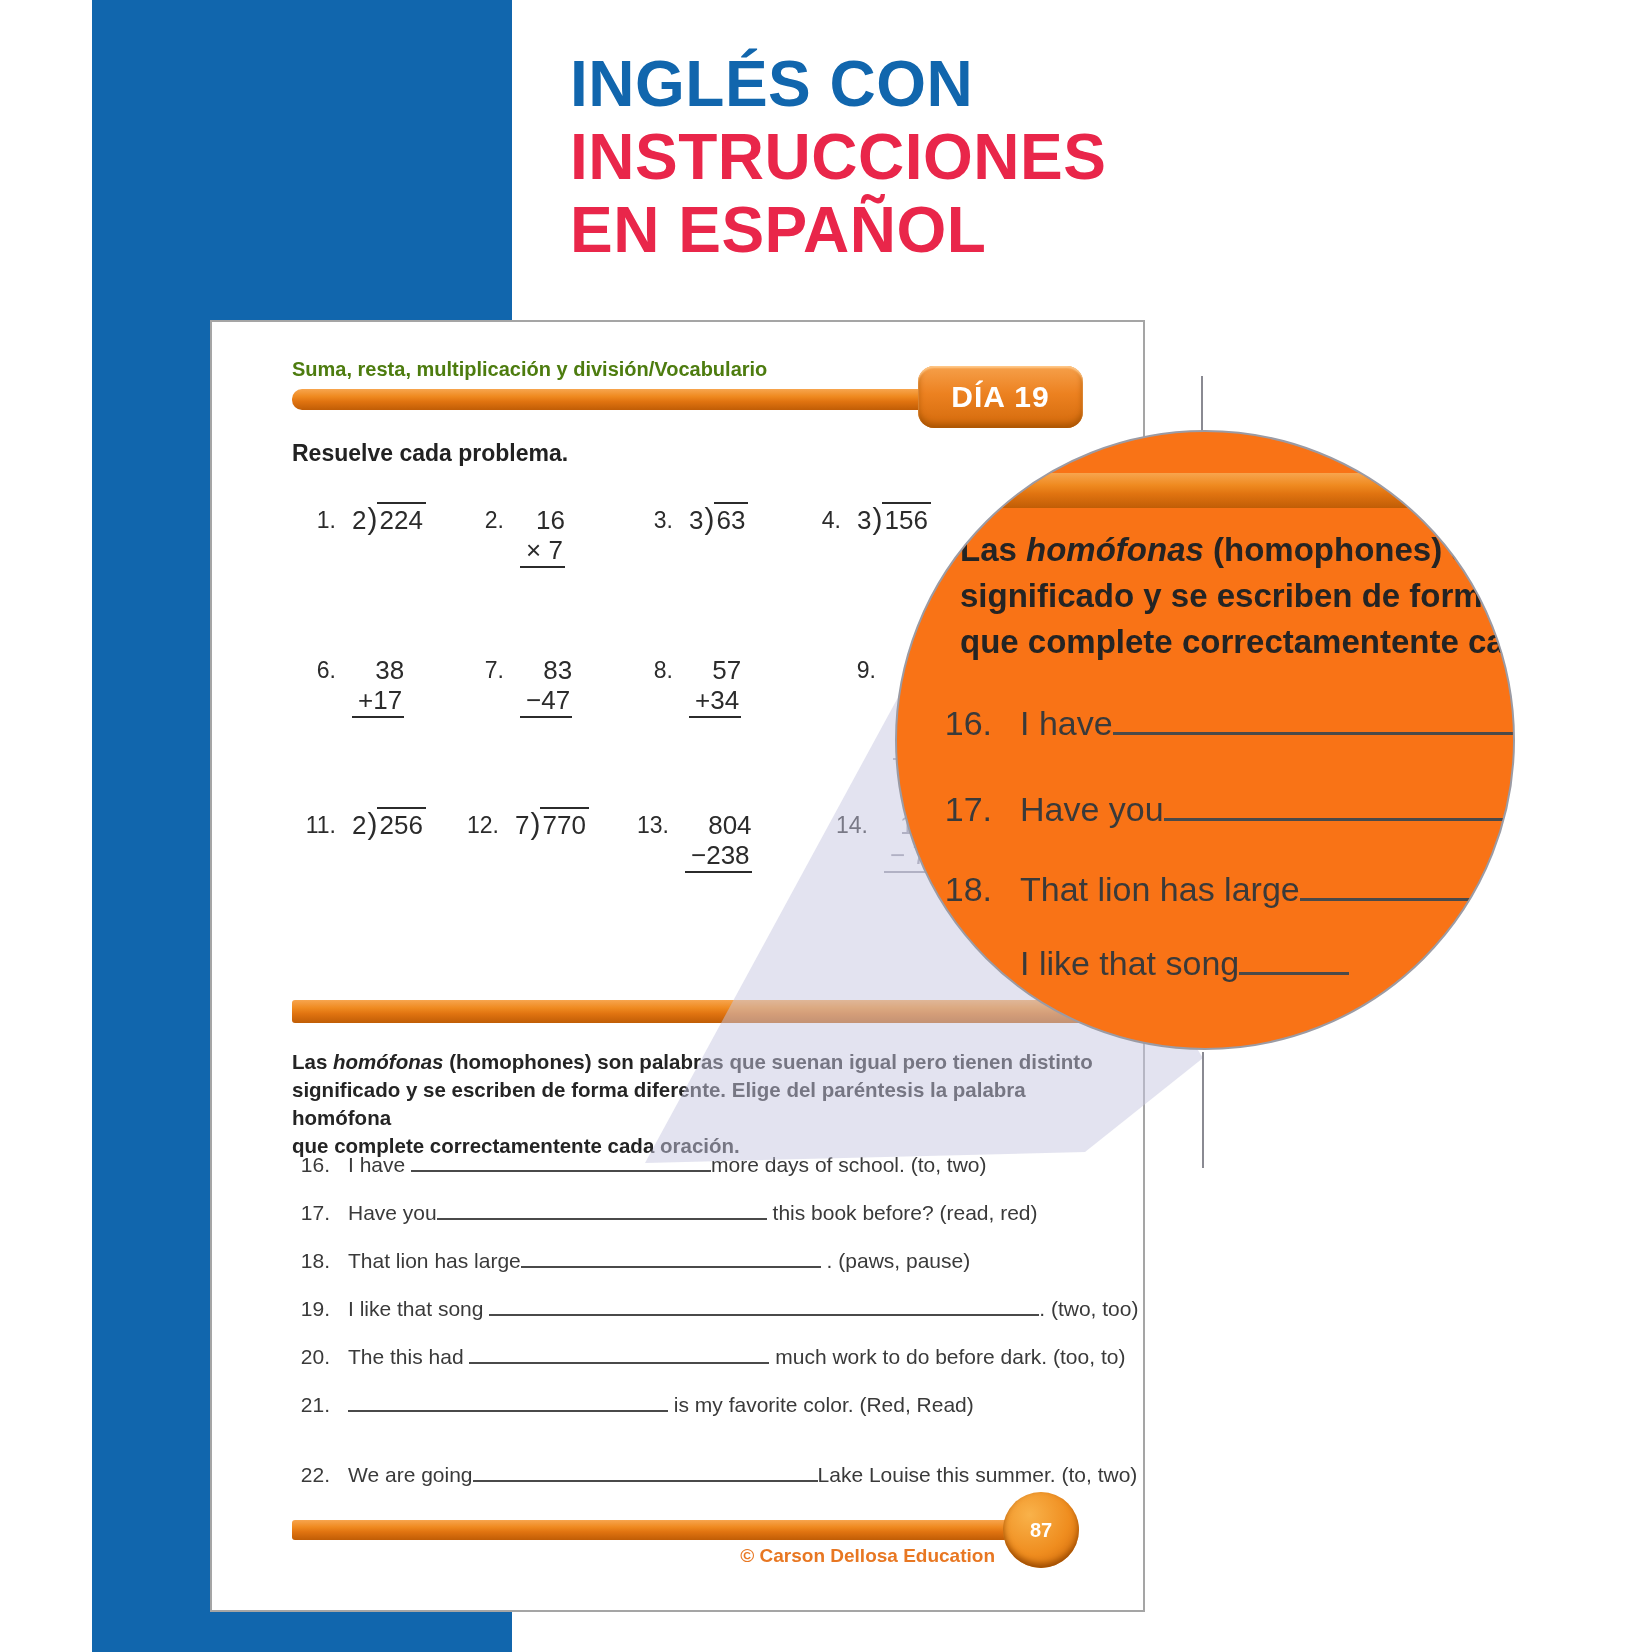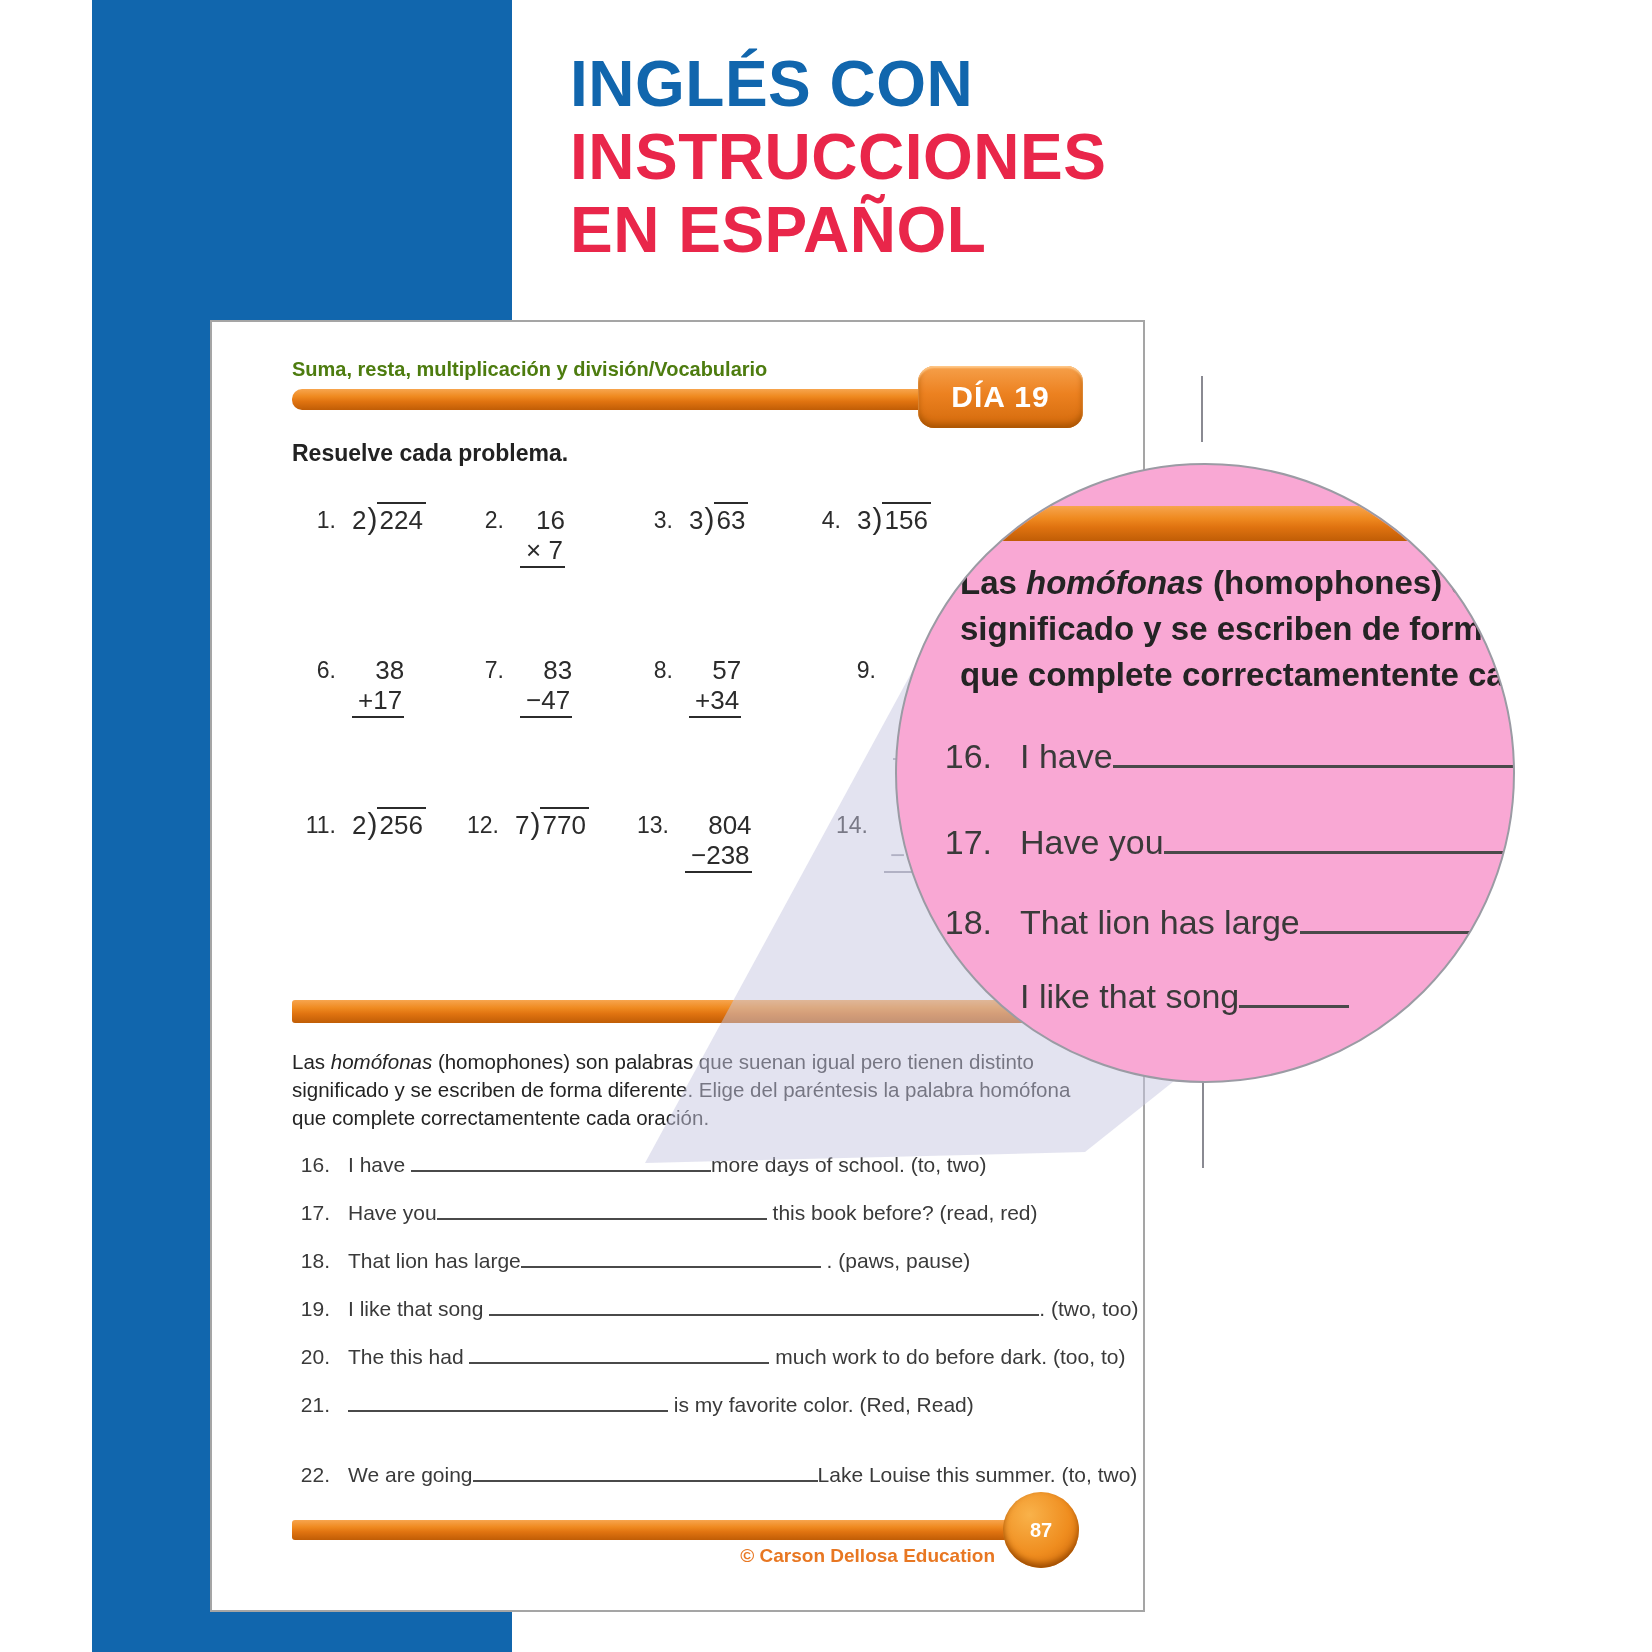--- a/index.html
+++ b/index.html
@@ -38,41 +38,41 @@
   .ldiv .dvd{border-top:2.5px solid #2b2b2b;padding:1px 3px 0 2px;}
   .stack{display:inline-block;text-align:right;line-height:30px;}
   .stack .srow2{border-bottom:2.5px solid #2b2b2b;padding:0 2px 1px 6px;white-space:pre;}
   .stack.faded{color:#9a9aa6;}
   .stack.faded .srow2{border-bottom-color:#9a9aa6;}
   .frag-x{left:897px;top:722px;color:#a9a9b4;font-size:22px;}
   .frag-line{left:893px;top:758px;width:30px;height:0;border-bottom:2px solid #a9a9b4;}
 
   
   .bar-mid{left:292px;top:1000px;width:840px;height:23px;border-radius:3px;}
-  .para{left:292px;top:1048px;width:810px;font-size:20.5px;font-weight:normal;color:#242424;line-height:28px;}
+  .para{left:292px;top:1048px;width:810px;font-size:20.5px;font-weight:bold;color:#242424;line-height:28px;}
   .ital{font-style:italic;}
 
   
   .item{display:flex;align-items:baseline;font-size:21px;color:#3a3a3a;}
   .inum{width:38px;text-align:right;margin-right:18px;}
   .blank{display:inline-block;border-bottom:2.5px solid #4a4a4a;height:18px;}
   .itext{white-space:pre;}
 
   
   .bar-foot{left:292px;top:1520px;width:716px;height:20px;border-radius:3px;}
   .copyright{left:700px;top:1545px;width:295px;text-align:right;font-size:19px;font-weight:bold;color:#e87722;}
   .pagenum{left:1003px;top:1492px;width:76px;height:76px;border-radius:50%;
            background:radial-gradient(circle at 35% 30%, #f9b24a 0%, #ef8d1f 55%, #c96205 100%);
            display:flex;align-items:center;justify-content:center;
            box-shadow:inset 0 -4px 6px #9c4c02;}
   .pagenum span{color:#fff;font-weight:bold;font-size:20px;}
 
   
   svg.overlay{left:0;top:0;pointer-events:none;}
-  .lens{left:895px;top:463px;width:620px;height:620px;border-radius:50%;background:#f9a8d4;
+  .lens{left:895px;top:430px;width:620px;height:620px;border-radius:50%;background:#f97316;
         border:2px solid #9b9ba4;box-sizing:border-box;overflow:hidden;}
   .lens .bar-in{position:absolute;left:-12px;top:41px;width:646px;height:35px;}
   .lens .ltext{position:absolute;left:63px;top:95px;width:640px;font-size:33px;font-weight:bold;
                color:#242424;line-height:46px;white-space:nowrap;}
   .lens .litem{position:absolute;display:flex;align-items:baseline;font-size:34px;color:#3a3a3a;white-space:nowrap;}
   .lens .lnum{width:62px;text-align:right;margin-right:28px;}
   .lens .lblank{display:inline-block;border-bottom:3px solid #4a4a4a;height:28px;}
 </style>
 </head>
 <body>

